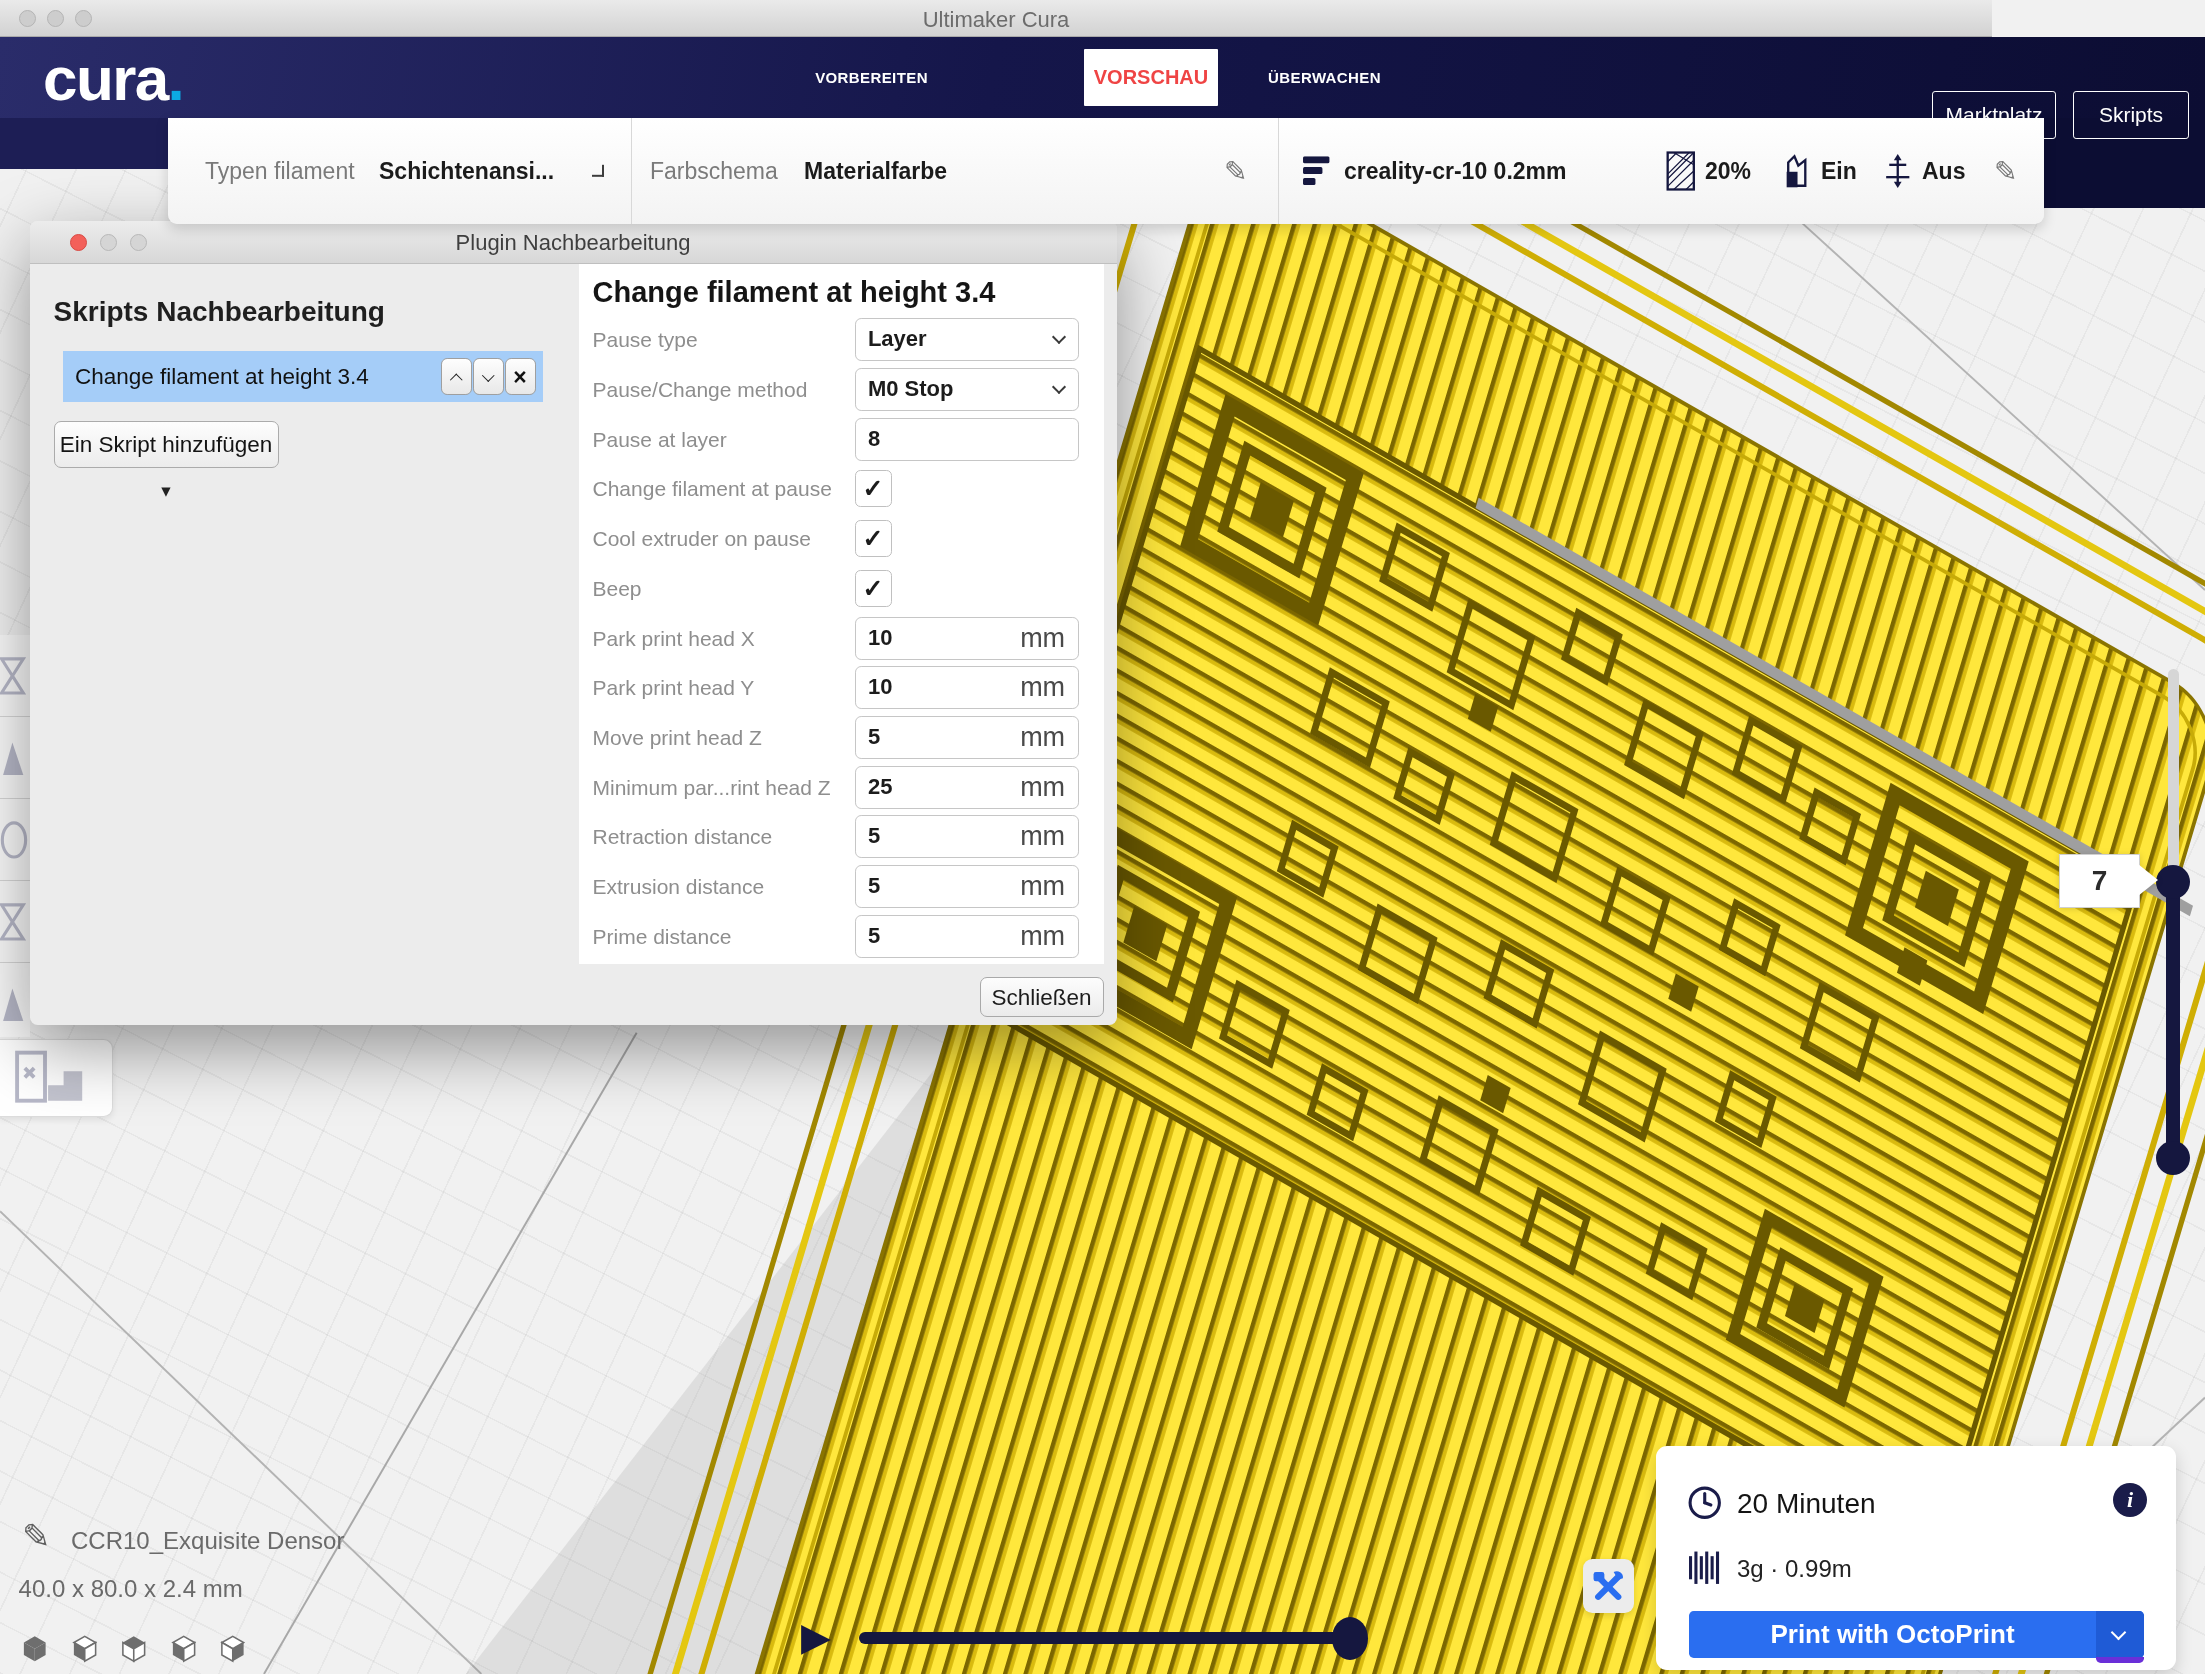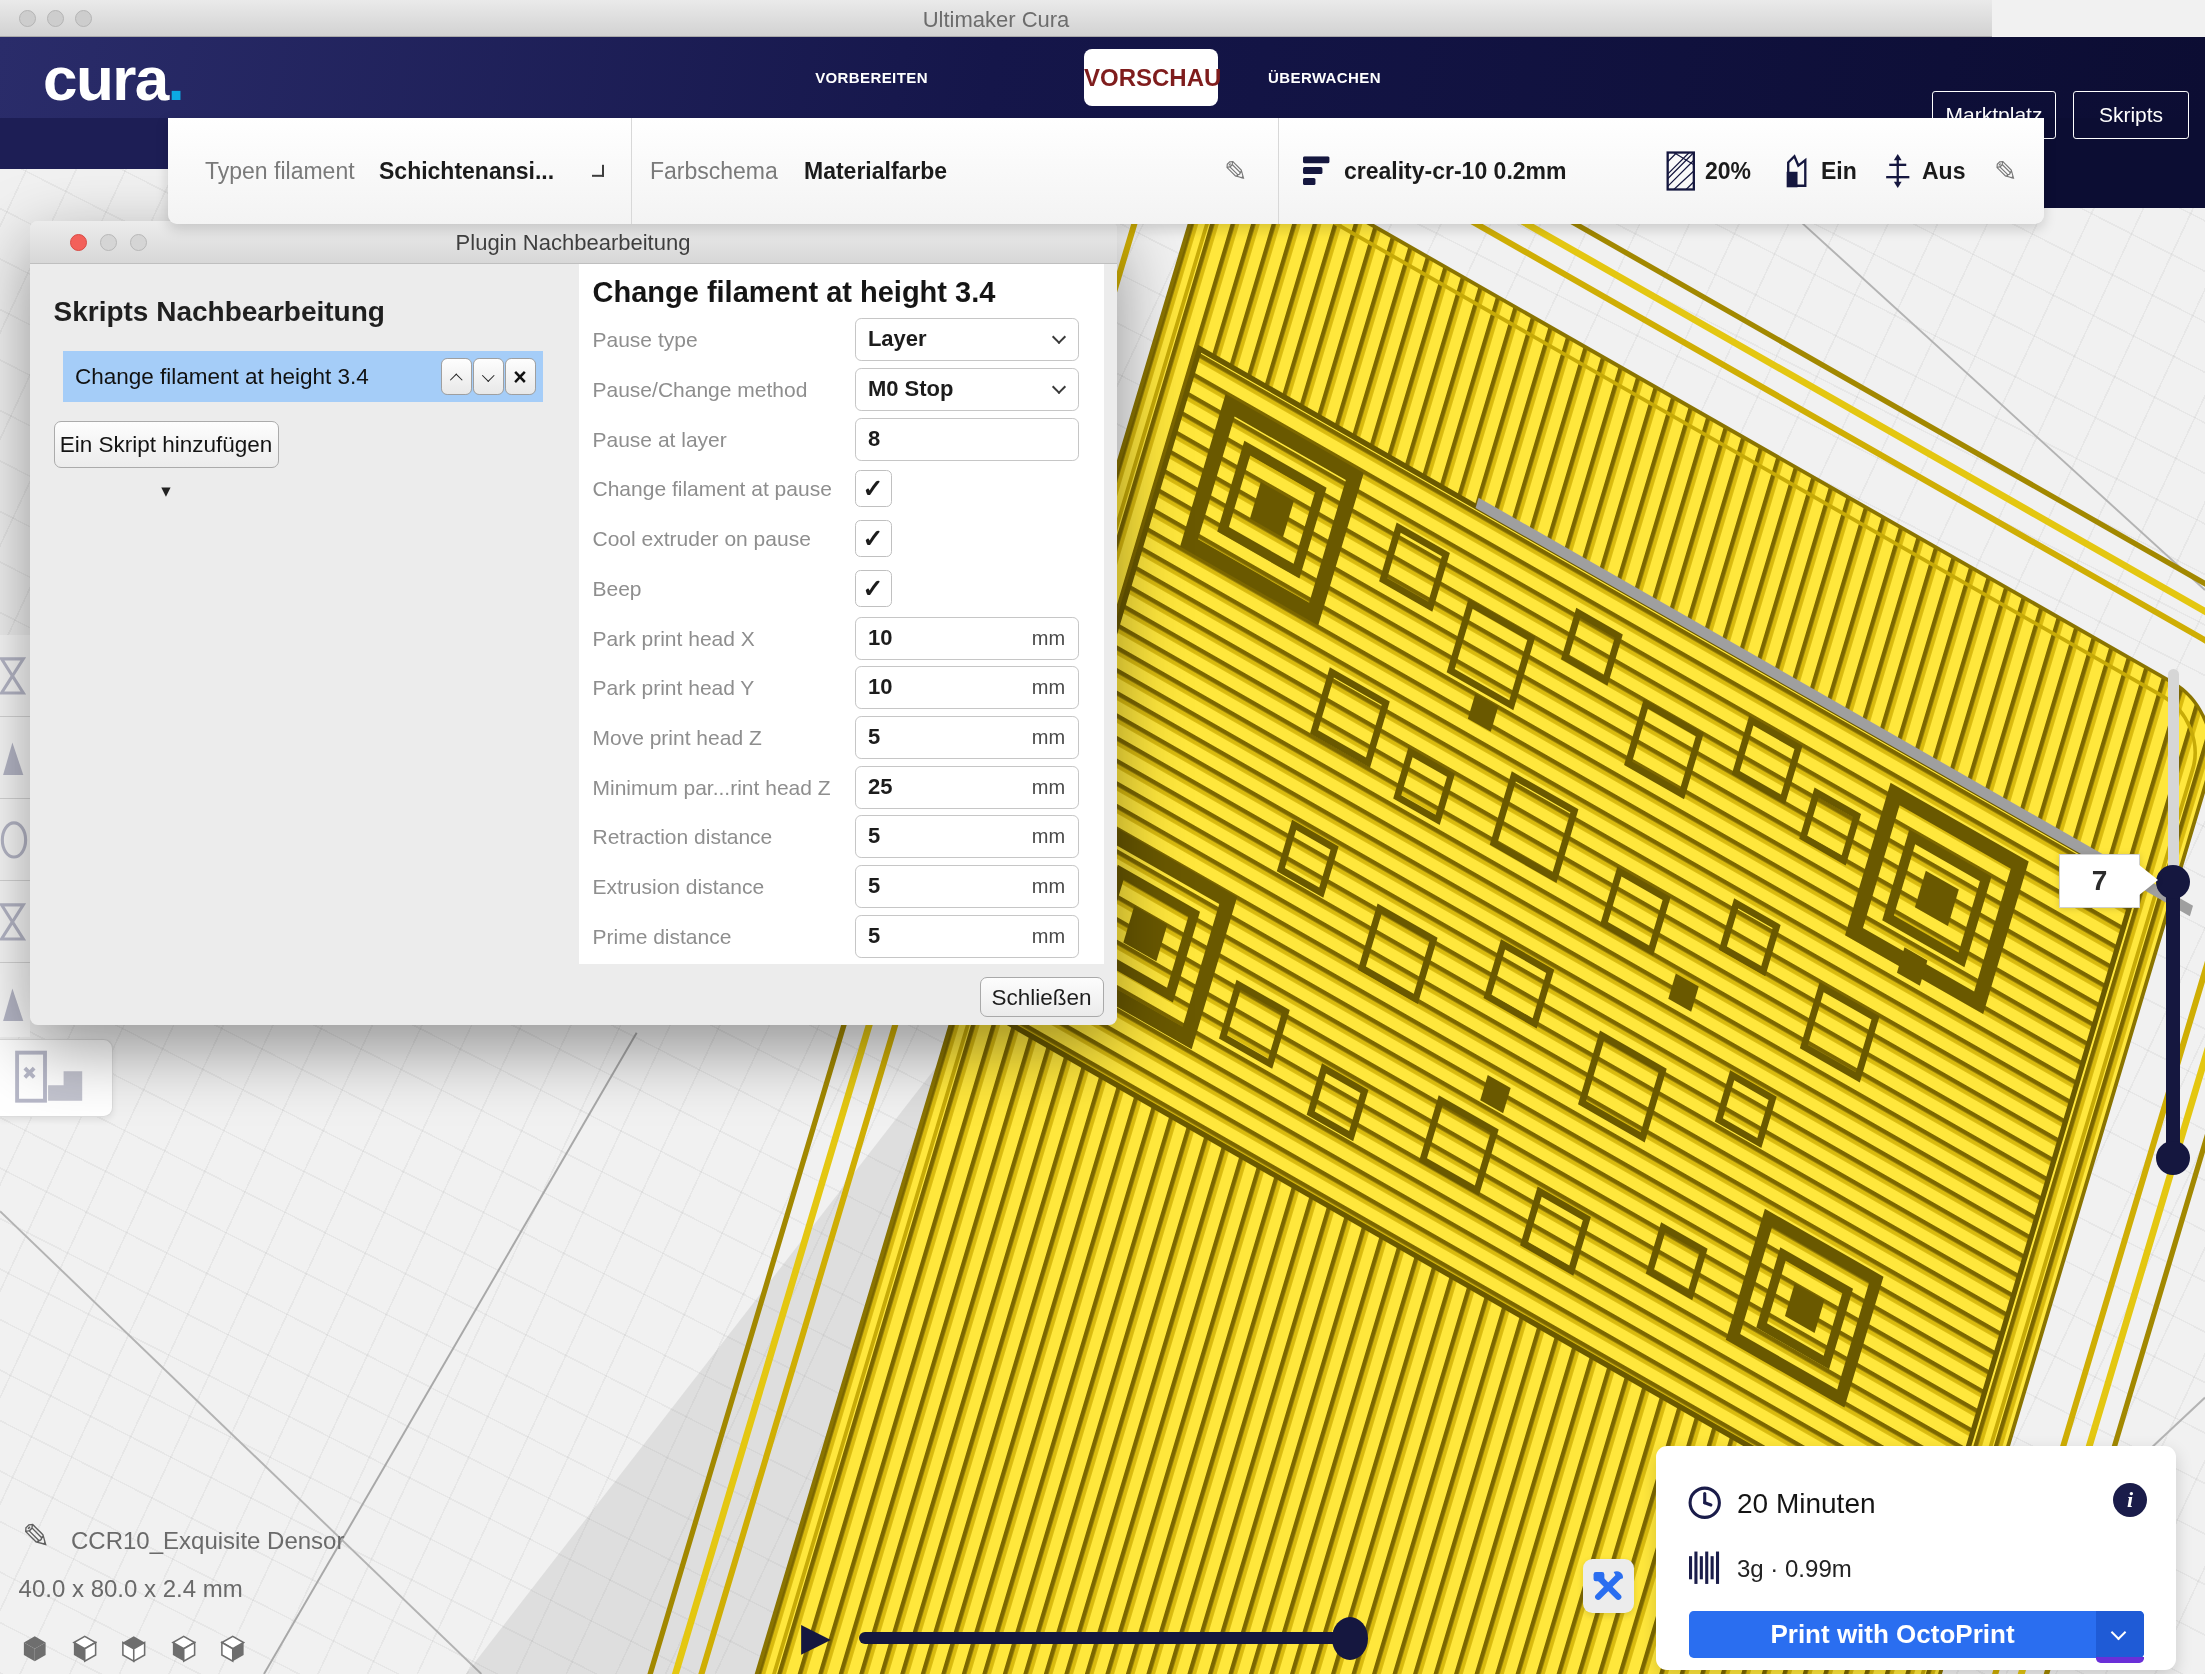--- a/index.html
+++ b/index.html
@@ -19,21 +19,21 @@
   
   .header{ position:absolute; left:0; top:37px; width:2205px; height:81px; z-index:30;
     background:linear-gradient(100deg,#2a2c6a 0%, #15164a 45%, #0c0d33 100%); }
   .logo{ position:absolute; left:43px; top:6.2px; font-size:62px; font-weight:bold; color:#fff; letter-spacing:-1.6px;}
   .logo .dot{ color:#0ca9e3; }
   .tab{ position:absolute; top:0; height:81px; line-height:81px; text-align:center;
     color:#fff; font-size:15px; font-weight:bold; letter-spacing:0.4px; cursor:pointer; }
   .tab-prepare{ left:786px; width:171px; }
   .tab-monitor{ left:1239px; width:171px; }
   .tab-active{ position:absolute; left:1084px; top:11.6px; width:134px; height:57px; background:#fff;
-    border-radius:8px; color:#7f1d1d; font-size:24px; font-weight:bold; line-height:57px; text-align:center; }
+    border-radius:1px; color:#ef4444; font-size:20px; font-weight:bold; line-height:57px; text-align:center; }
   .hdr-btn{ position:absolute; top:54px; height:48px; border:1.6px solid #fff; border-radius:3.1px;
     color:#fff; font-size:21px; line-height:45px; text-align:center; cursor:pointer;}
   .btn-marketplace{ left:1932px; width:124px; }
   .btn-signin{ left:2073px; width:116px; }
   .navy-left{ position:absolute; left:0; top:118px; width:168px; height:51px; background:#1d1e55; z-index:29;}
   .navy-right{ position:absolute; left:2044px; top:118px; width:162px; height:90px; background:#0c0d33; z-index:29;}
   
   .toolbar{ position:absolute; left:168px; top:118px; width:1876px; height:106px; z-index:31;
     background:linear-gradient(#ffffff,#f3f3f3); border-radius:0 0 9.3px 9.3px;
     box-shadow:0 4.7px 12.4px rgba(0,0,0,.16); }
@@ -82,21 +82,21 @@
     background:linear-gradient(#fdfdfd,#ececec); border:0.8px solid #ababab; border-radius:7px;
     font-size:22.5px; color:#141414; text-align:center; line-height:45px; cursor:pointer;}
   .add-btn .caret{ font-size:18.6px; color:#222; }
   .dlg-panel{ position:absolute; left:549px; top:43px; width:525px; height:700px; background:#fff; }
   .panel-heading{ position:absolute; left:14px; top:12.4px; font-size:29px; font-weight:bold; color:#151515;}
   .frow{ position:absolute; left:0; width:525px; height:43px; }
   .flabel{ position:absolute; left:14px; top:0; height:43px; line-height:43px; font-size:21px; color:#8e8e8e; white-space:nowrap;}
   .fbox{ position:absolute; left:276px; top:0; width:224px; height:43px; background:#fff;
     border:1.6px solid #c6c6c6; border-radius:6.2px; cursor:text;}
   .fbox .fvalue{ position:absolute; left:12.4px; top:0; height:40px; line-height:40px; font-size:22px; font-weight:bold; color:#1c1c1c;}
-  .fbox .funit{ position:absolute; right:12.4px; top:0; height:40px; line-height:40px; font-size:20px; color:#4a4a4a;}
+  .fbox .funit{ position:absolute; right:12.4px; top:0; height:40px; line-height:40px; font-size:27px; color:#4a4a4a;}
   .fbox .chev-dd{ position:absolute; right:14px; top:13.2px; width:10px; height:10px;
     border-right:2.3px solid #3a3a3a; border-bottom:2.3px solid #3a3a3a; transform:rotate(45deg);}
   .cbox{ position:absolute; left:276px; top:3.1px; width:37px; height:37px; background:#fff;
     border:1.6px solid #c0c0c0; border-radius:5.4px; text-align:center; cursor:pointer;}
   .cbox .ck{ font-size:25px; font-weight:bold; color:#1c1c1c; line-height:34px;}
   .close-btn{ position:absolute; left:950px; top:756px; width:124px; height:40px;
     background:linear-gradient(#fdfdfd,#ebebeb); border:0.8px solid #a9a9a9; border-radius:7px;
     font-size:22.5px; color:#1d1d1d; text-align:center; line-height:39px; cursor:pointer;}
   
   .lslider-track{ position:absolute; left:2168px; top:669px; width:11px; height:503px; background:#d6d6d6; border-radius:5.4px; z-index:5;}

